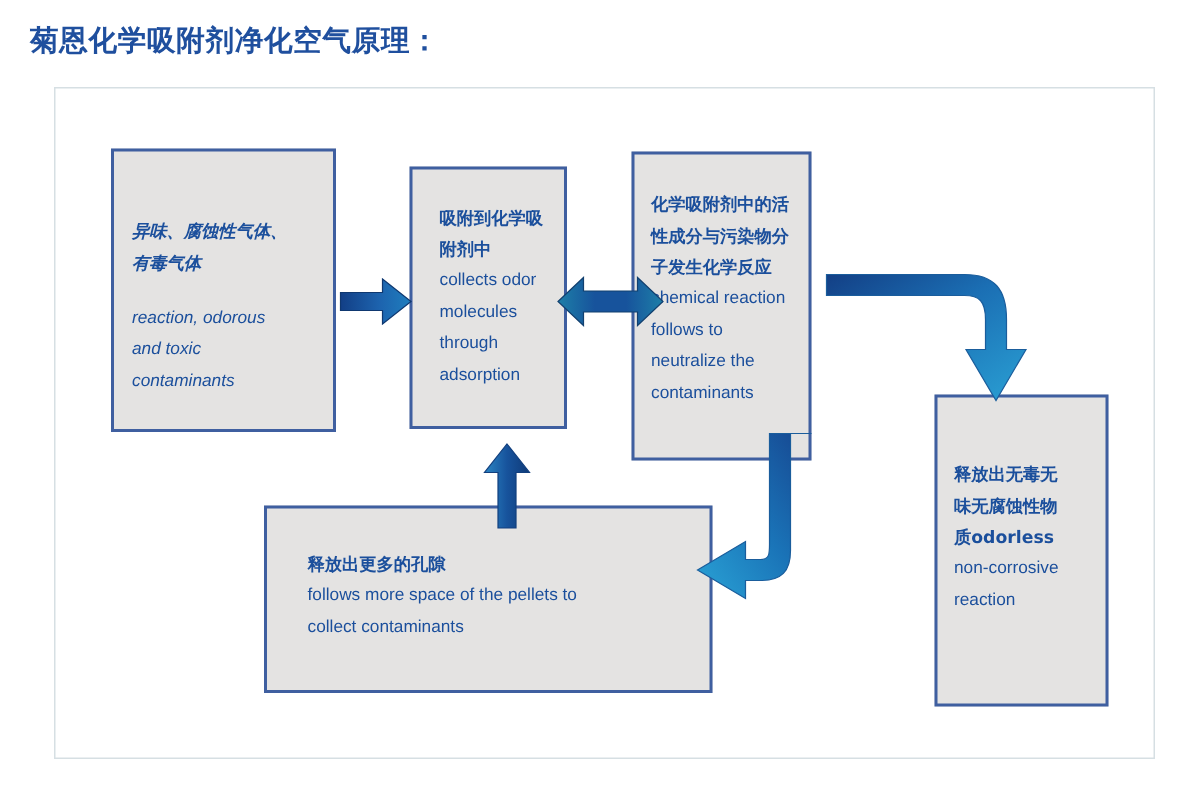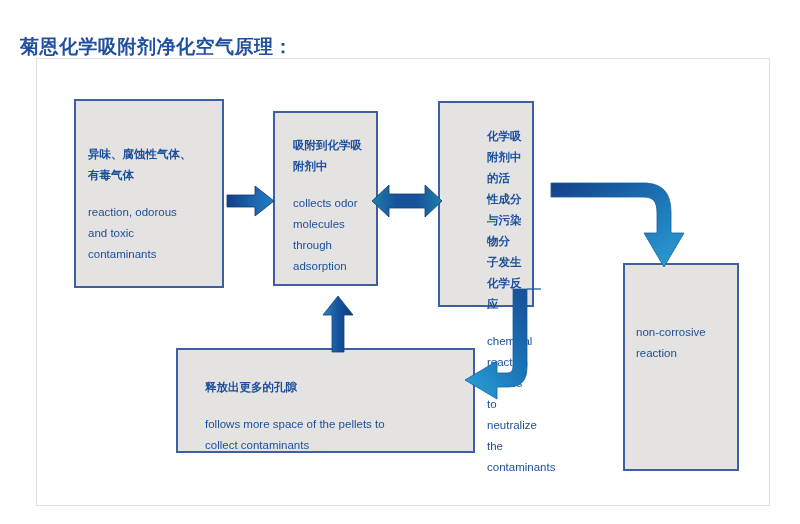--- a/index.html
+++ b/index.html
@@ -27,21 +27,20 @@
   .page-title {
     position: absolute;
     left: 20px;
     top: 14px;
     font-family: "Liberation Serif", "DejaVu Serif", serif;
     font-size: 19px;
     font-weight: bold;
     letter-spacing: 0.5px;
     color: #1f4f9e;
     white-space: nowrap;
-    margin-top: 20px;
   }
 
   
   .diagram-frame {
     position: absolute;
     left: 36px;
     top: 58px;
     width: 734px;
     height: 448px;
     border: 1px solid #d6dfe3;
@@ -69,37 +68,36 @@
     white-space: pre-line;
     color: #1b4f9c;
   }
   .en-line {
     display: block;
     font-family: "Liberation Sans", "DejaVu Sans", sans-serif;
     font-size: 11.5px;
     line-height: 21px;
     white-space: pre-line;
     color: #1b4f9c;
-    margin-top: 16px;
-  }
-
-  
-  #box-sources   { left: 37px;  top: 40px;  width: 150px; height: 189px; }
+  }
+
+  
+  #box-sources   { left: 37px;  top: 40px;  width: 150px; height: 189px; font-style: italic; }
   #box-sources .inner { padding: 43px 0 0 12px; }
 
   #box-adsorb    { left: 236px; top: 52px;  width: 105px; height: 175px; }
   #box-adsorb .inner { padding: 22px 0 0 18px; }
 
-  #box-react     { left: 401px; top: 42px;  width: 96px; height: 206px; padding-left: 36px; }
+  #box-react     { left: 384px; top: 42px;  width: 120px; height: 206px; }
   #box-react .inner { padding: 23px 0 0 11px; }
 
   #box-products  { left: 586px; top: 204px; width: 116px; height: 208px; }
   #box-products .inner { padding: 41px 0 0 11px; }
 
-  #box-release   { left: 139px; top: 289px; width: 299px; height: 105px; }
+  #box-release   { left: 139px; top: 278px; width: 299px; height: 125px; }
   #box-release .inner { padding: 27px 0 0 27px; }
 
   
   .arrow-svg {
     position: absolute;
     overflow: visible;
   }
   #arrow-right-1 { left: 190px; top: 125px; width: 48px; height: 34px; }
   #arrow-double  { left: 334px; top: 122px; width: 72px; height: 40px; }
   #arrow-up      { left: 284px; top: 236px; width: 34px; height: 58px; }
@@ -143,20 +141,23 @@
 子发生化学反应</span>
         <span class="en-line">chemical reaction
 follows to
 neutralize the
 contaminants</span>
       </div>
     </div>
 
     <div class="flow-box" id="box-products">
       <div class="inner">
+        <span class="cn-line">释放出无毒无
+味无腐蚀性物
+质odorless</span>
         <span class="en-line">non-corrosive
 reaction</span>
       </div>
     </div>
 
     <div class="flow-box" id="box-release">
       <div class="inner">
         <span class="cn-line">释放出更多的孔隙</span>
         <span class="en-line">follows more space of the pellets to
 collect contaminants</span>

